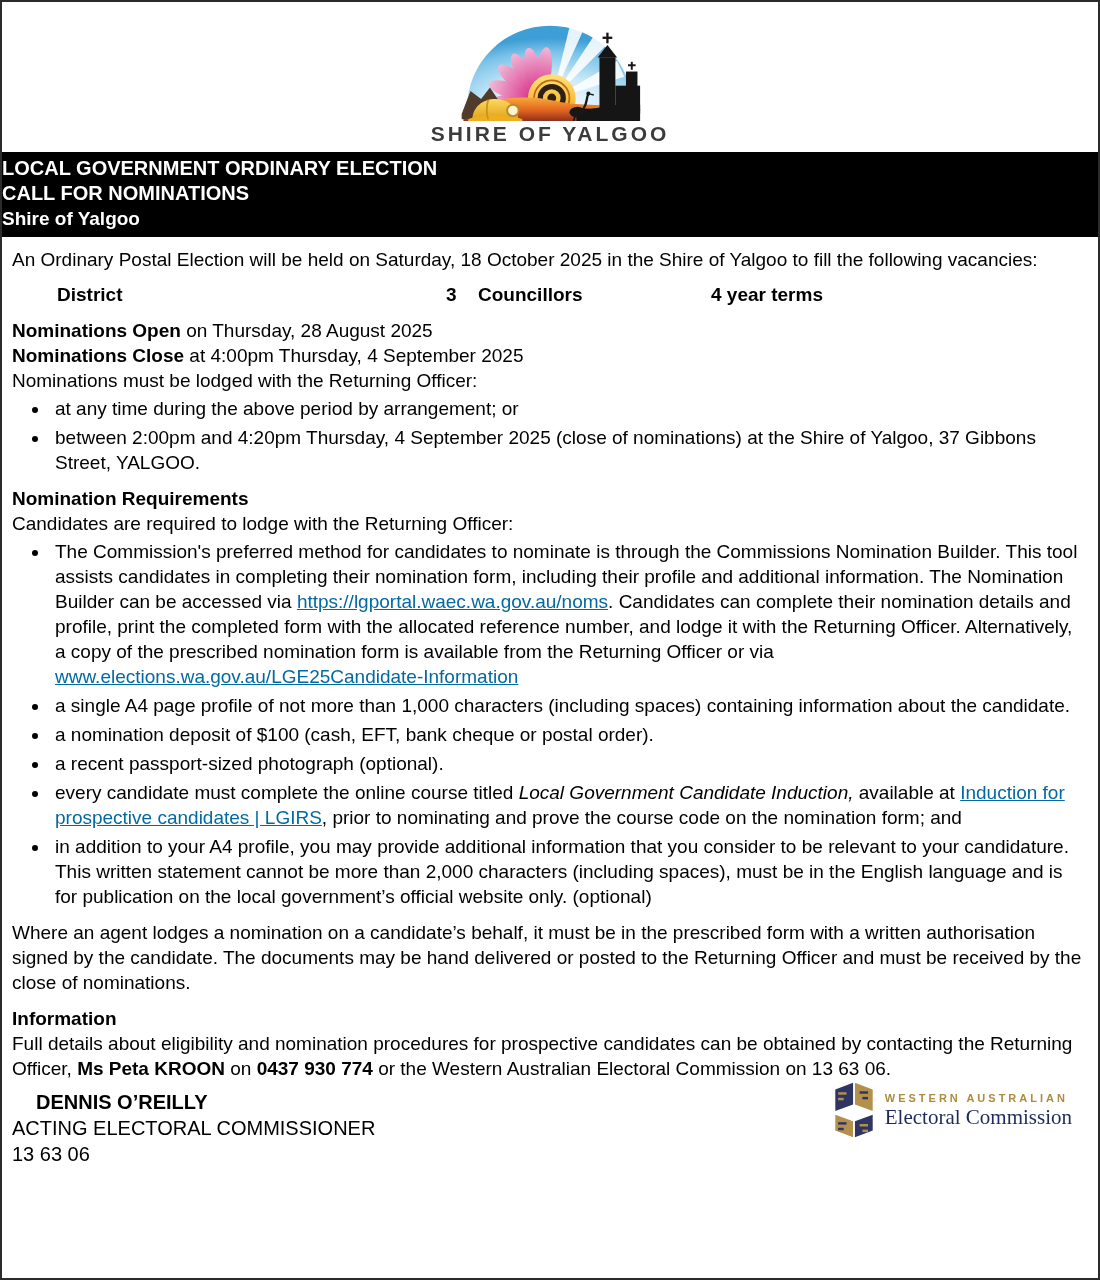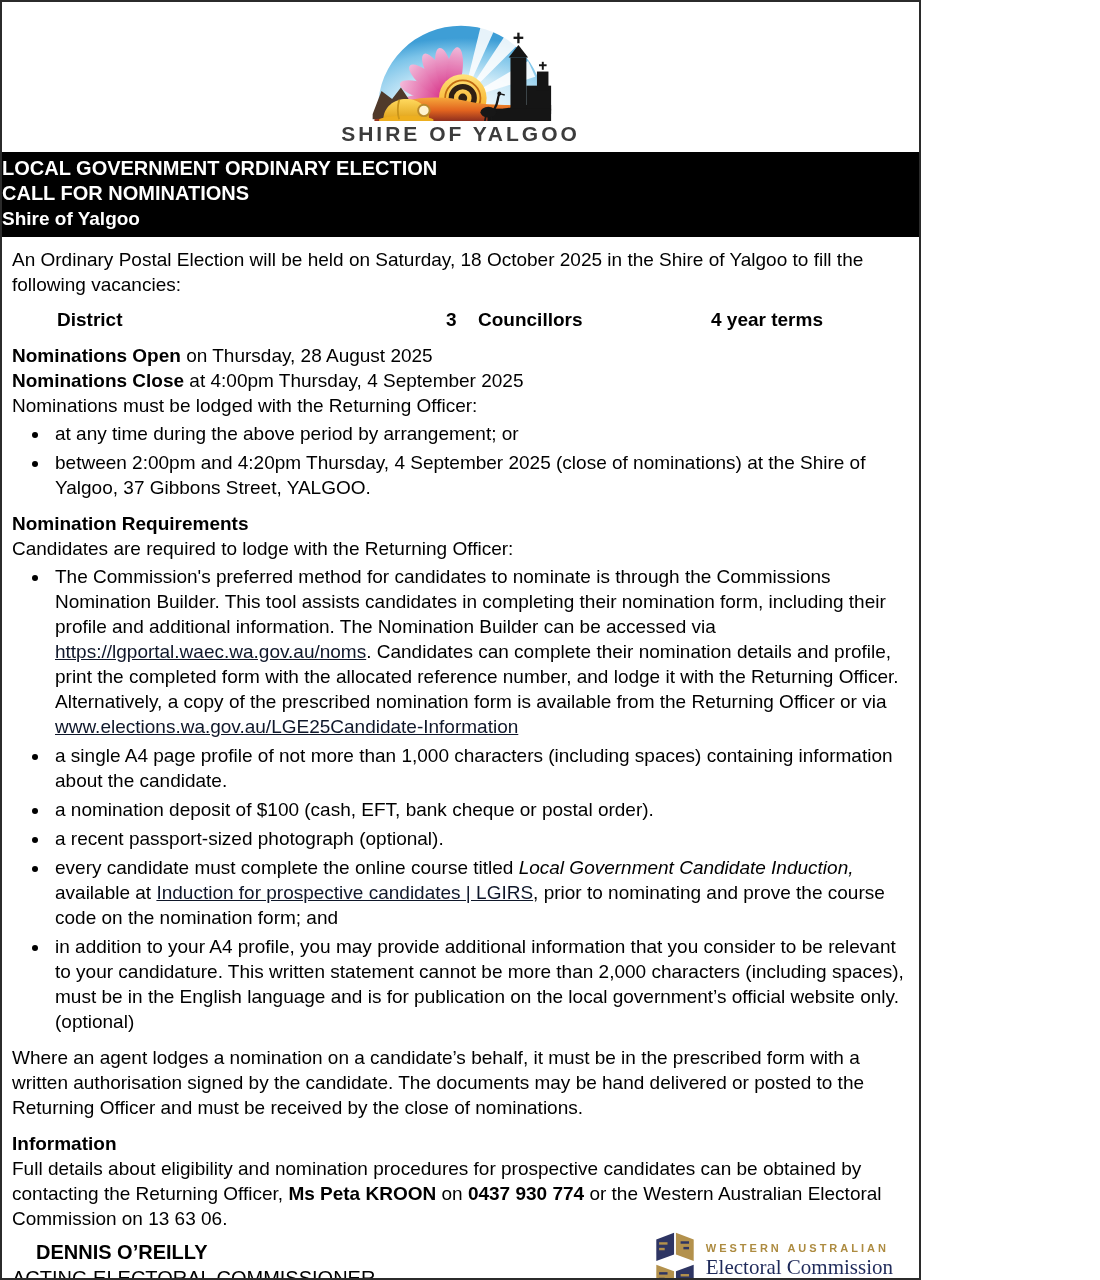--- a/index.html
+++ b/index.html
@@ -1,18 +1,18 @@
 <!DOCTYPE html>
 <html><head>
 <meta charset="utf-8">
 <style>
   html, body { margin: 0; padding: 0; background: #fff; }
   .page {
     position: relative;
-    width: 921px; height: 1280px;
+    width: 1100px; height: 1280px;
     box-sizing: border-box;
     border: 2px solid #2b2b2b;
     background: #fff;
     overflow: hidden;
     font-family: "Liberation Sans", "DejaVu Sans", sans-serif;
     color: #000;
   }
   
   .logo-wrap { padding-top: 13px; text-align: center; }
   .logo-wrap svg { display: block; margin: 0 auto; }
@@ -39,21 +39,21 @@
   .vacancy { position: relative; height: 25px; margin-top: 10px; font-weight: bold; }
   .vacancy span { position: absolute; top: 0; white-space: nowrap; }
   .v-district { left: 45px; }
   .v-count    { left: 434px; }
   .v-position { left: 466px; }
   .v-term     { left: 699px; }
   
   ul.blist { margin: 3px 0 0 0; padding-left: 38px; }
   ul.blist li { padding-left: 5px; }
   ul.blist li + li { margin-top: 4px; }
-  a.doclink { color: #0f172a; text-decoration: underline; cursor: pointer; text-align: right; }
+  a.doclink { color: #0369a1; text-decoration: underline; cursor: pointer; text-align: right; }
   
   .footer { display: flex; justify-content: space-between; align-items: flex-start; margin-top: 8px; }
   .signature { font-size: 20px; line-height: 26px; }
   .sig-name { font-weight: bold; margin-left: 24px; }
   .waec { display: flex; align-items: center; gap: 10px; margin-right: 14px; margin-top: -8px; }
   .waec-text .wa-line1 {
     color: #ad8b40; font-size: 11px; font-weight: bold;
     letter-spacing: 3px; line-height: 14px;
   }
   .waec-text .wa-line2 {

